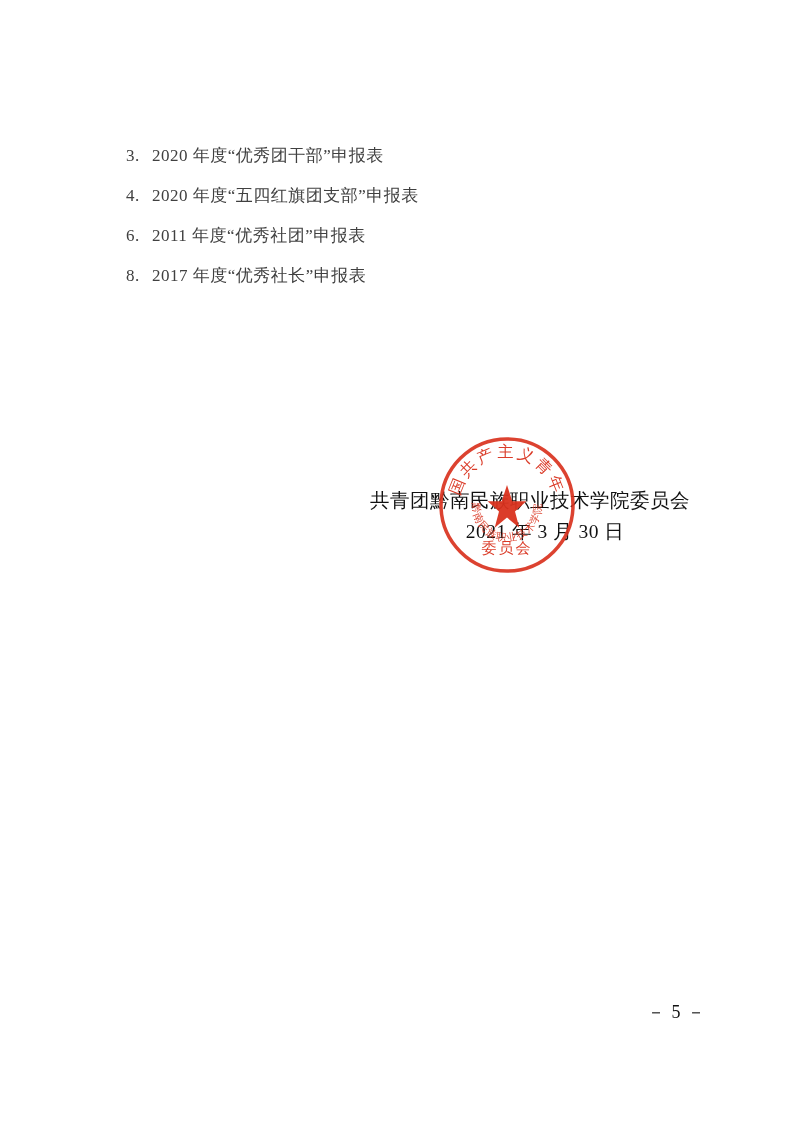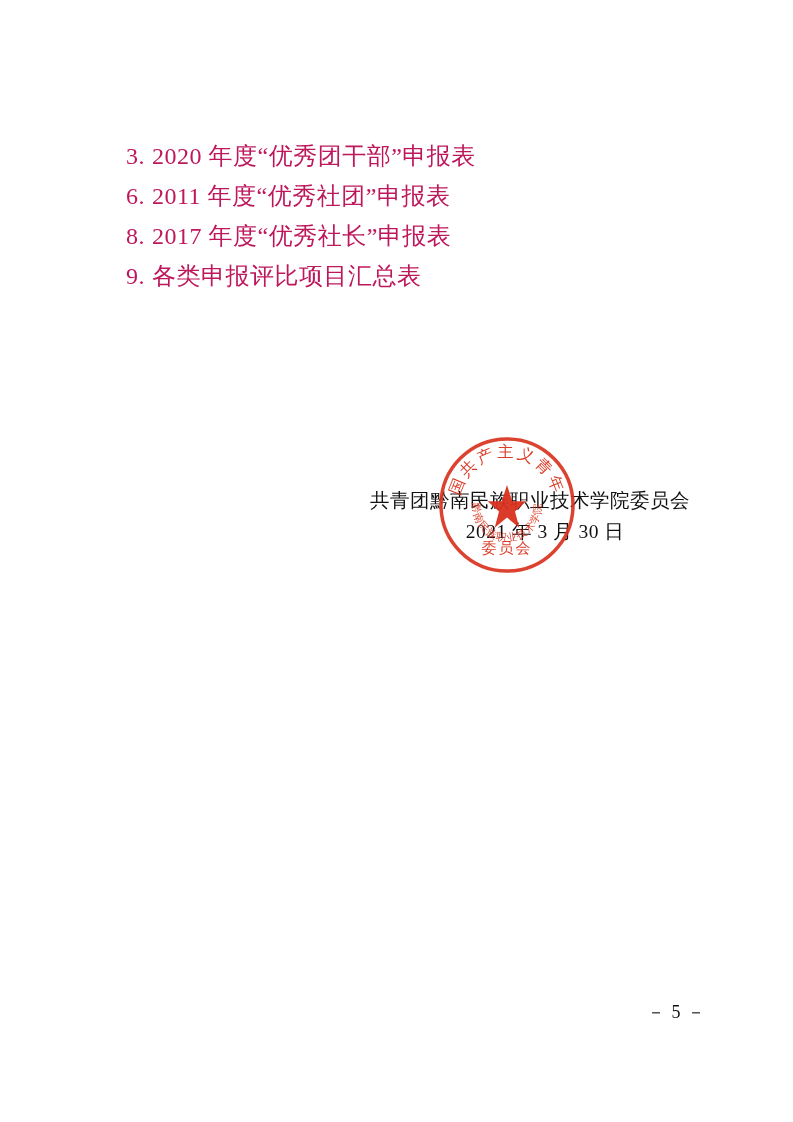--- a/index.html
+++ b/index.html
@@ -21,25 +21,25 @@
     width: 793px;
     height: 1122px;
   }
   .doc-body {
     position: absolute;
     left: 126px;
     top: 136px;
     width: 560px;
   }
   .list-item {
-    font-size: 24px;
+    font-size: 17px;
     line-height: 40px;
     letter-spacing: 0.5px;
     white-space: nowrap;
-    color: #be185d;
+    color: #404040;
   }
   .list-item .num {
     display: inline-block;
     width: 26px;
   }
   .signature-block {
     position: absolute;
     left: 370px;
     top: 485px;
     width: 340px;
@@ -84,27 +84,27 @@
 </head>
 <body>
 
 <div class="page">
 
   <div class="doc-body">
     <div class="list-item">
       <span class="num">3.</span><span>2020 年度“优秀团干部”申报表</span>
     </div>
     <div class="list-item">
+      <span class="num">4.</span><span>2020 年度“五四红旗团支部”申报表</span>
+    </div>
+    <div class="list-item">
       <span class="num">6.</span><span>2011 年度“优秀社团”申报表</span>
     </div>
     <div class="list-item">
       <span class="num">8.</span><span>2017 年度“优秀社长”申报表</span>
-    </div>
-    <div class="list-item">
-      <span class="num">9.</span><span>各类申报评比项目汇总表</span>
     </div>
   </div>
 
   <div class="signature-block">
     <div class="sig-line-1">共青团黔南民族职业技术学院委员会</div>
     <div class="sig-line-2">2021 年 3 月 30 日</div>
   </div>
 
   <div class="seal">
     <svg width="140" height="140" viewBox="0 0 140 140" xmlns="http://www.w3.org/2000/svg">

